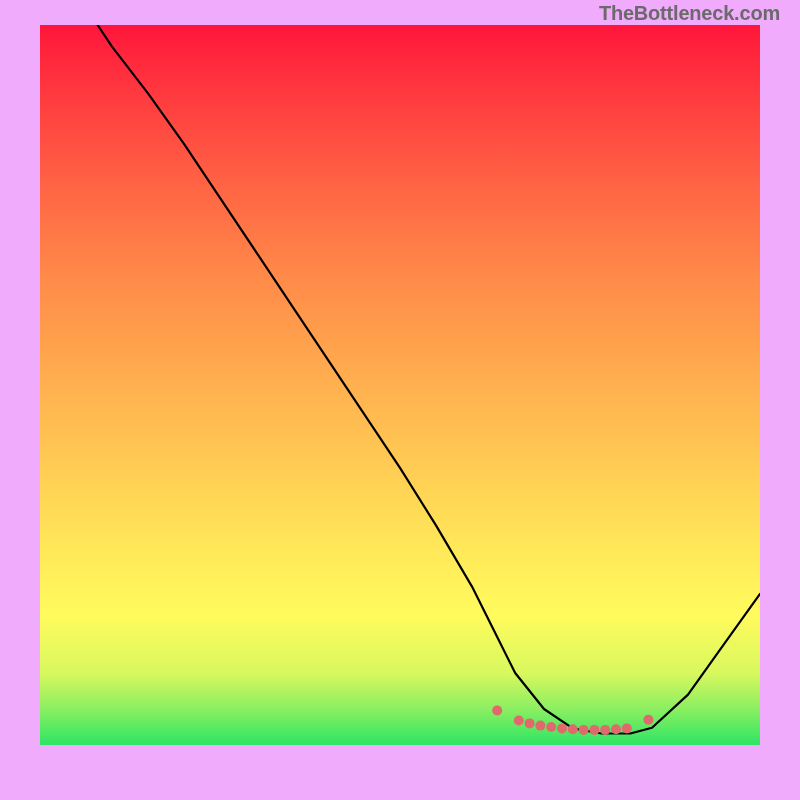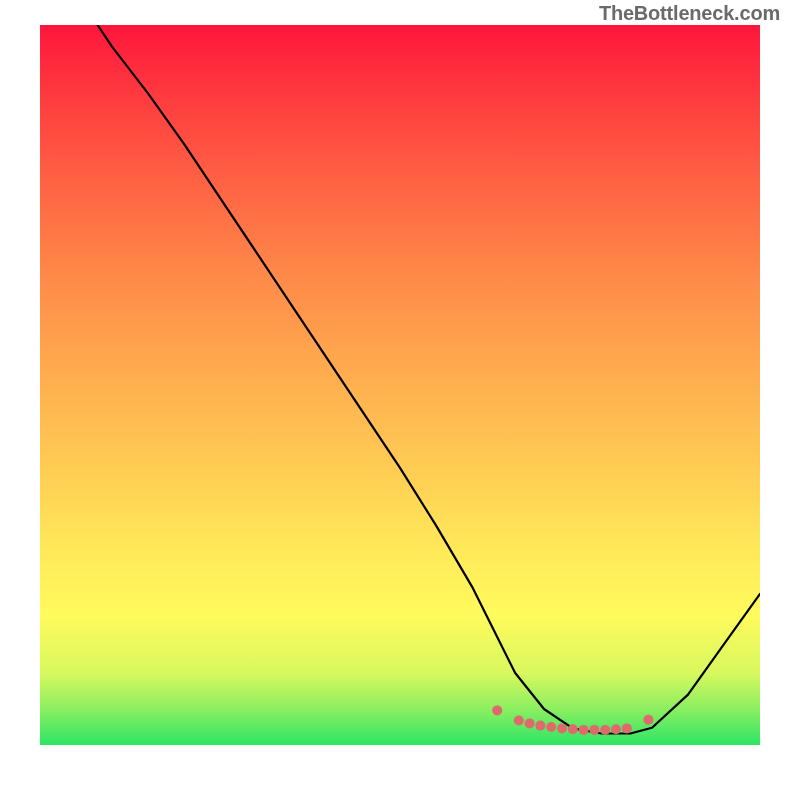--- a/index.html
+++ b/index.html
@@ -10,21 +10,21 @@
     background: #000;
     overflow: hidden;
     font-family: Arial, Helvetica, sans-serif;
   }
   .frame {
     position: absolute;
     left: 0;
     top: 0;
     width: 800px;
     height: 800px;
-    background: #ffffff;
+    background: #f0abfc;
     text-align: right;
   }
   .plot {
     position: absolute;
     left: 40px;
     top: 25px;
     width: 720px;
     height: 720px;
   }
   .gradient-fill {

